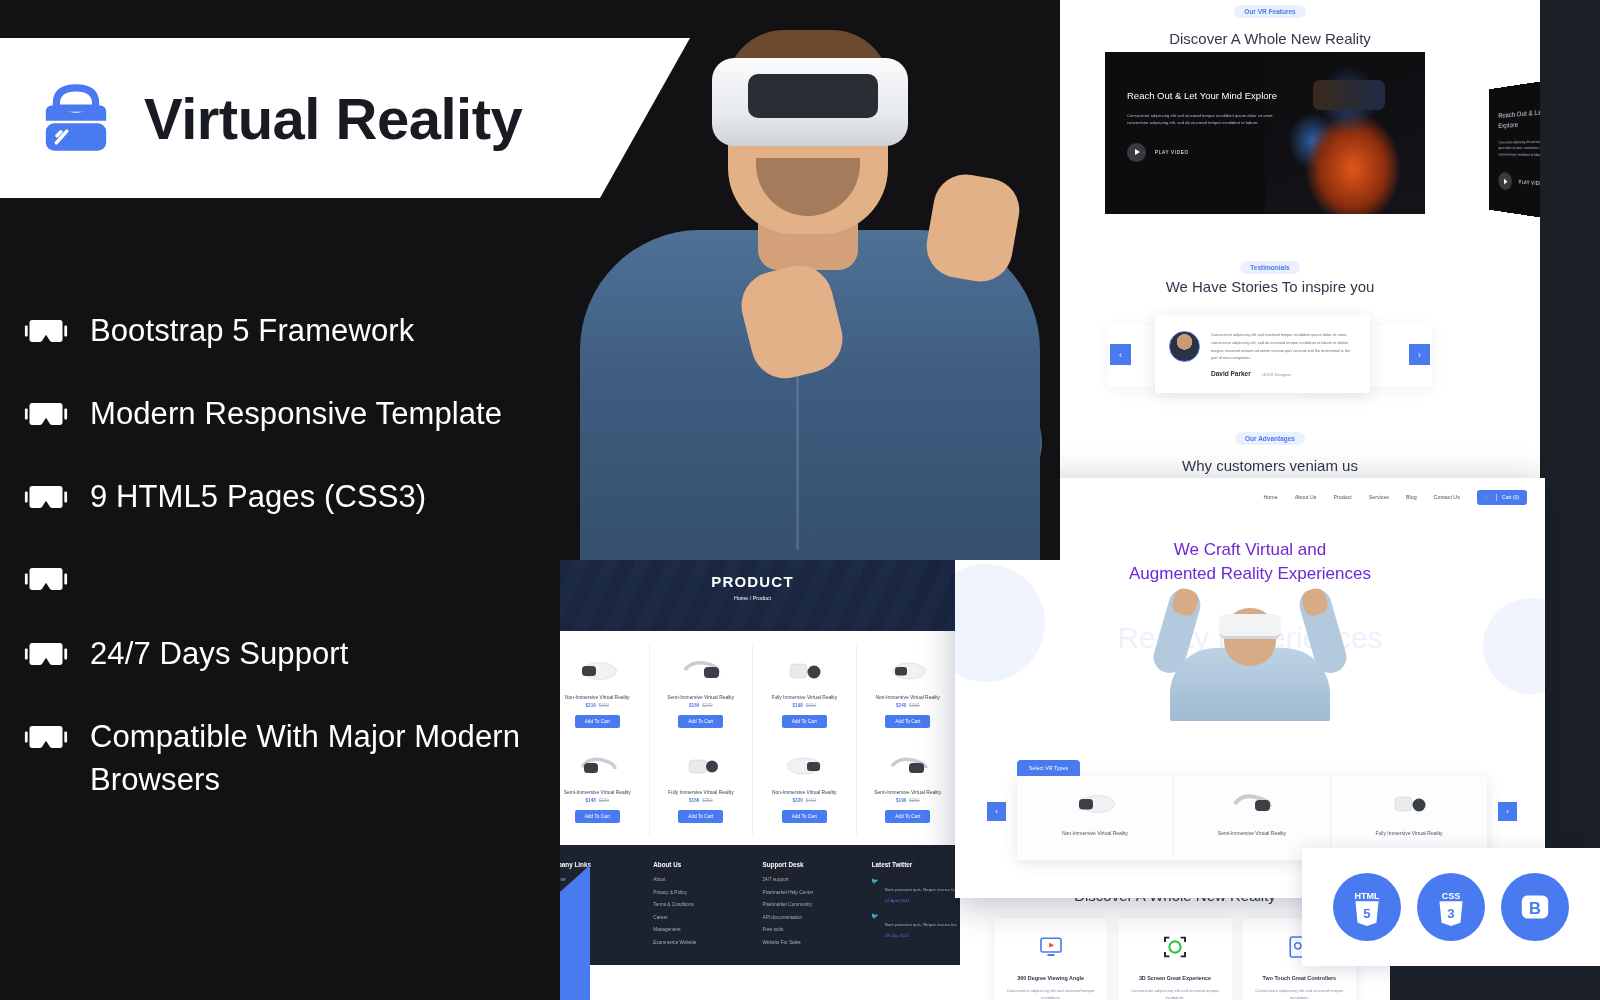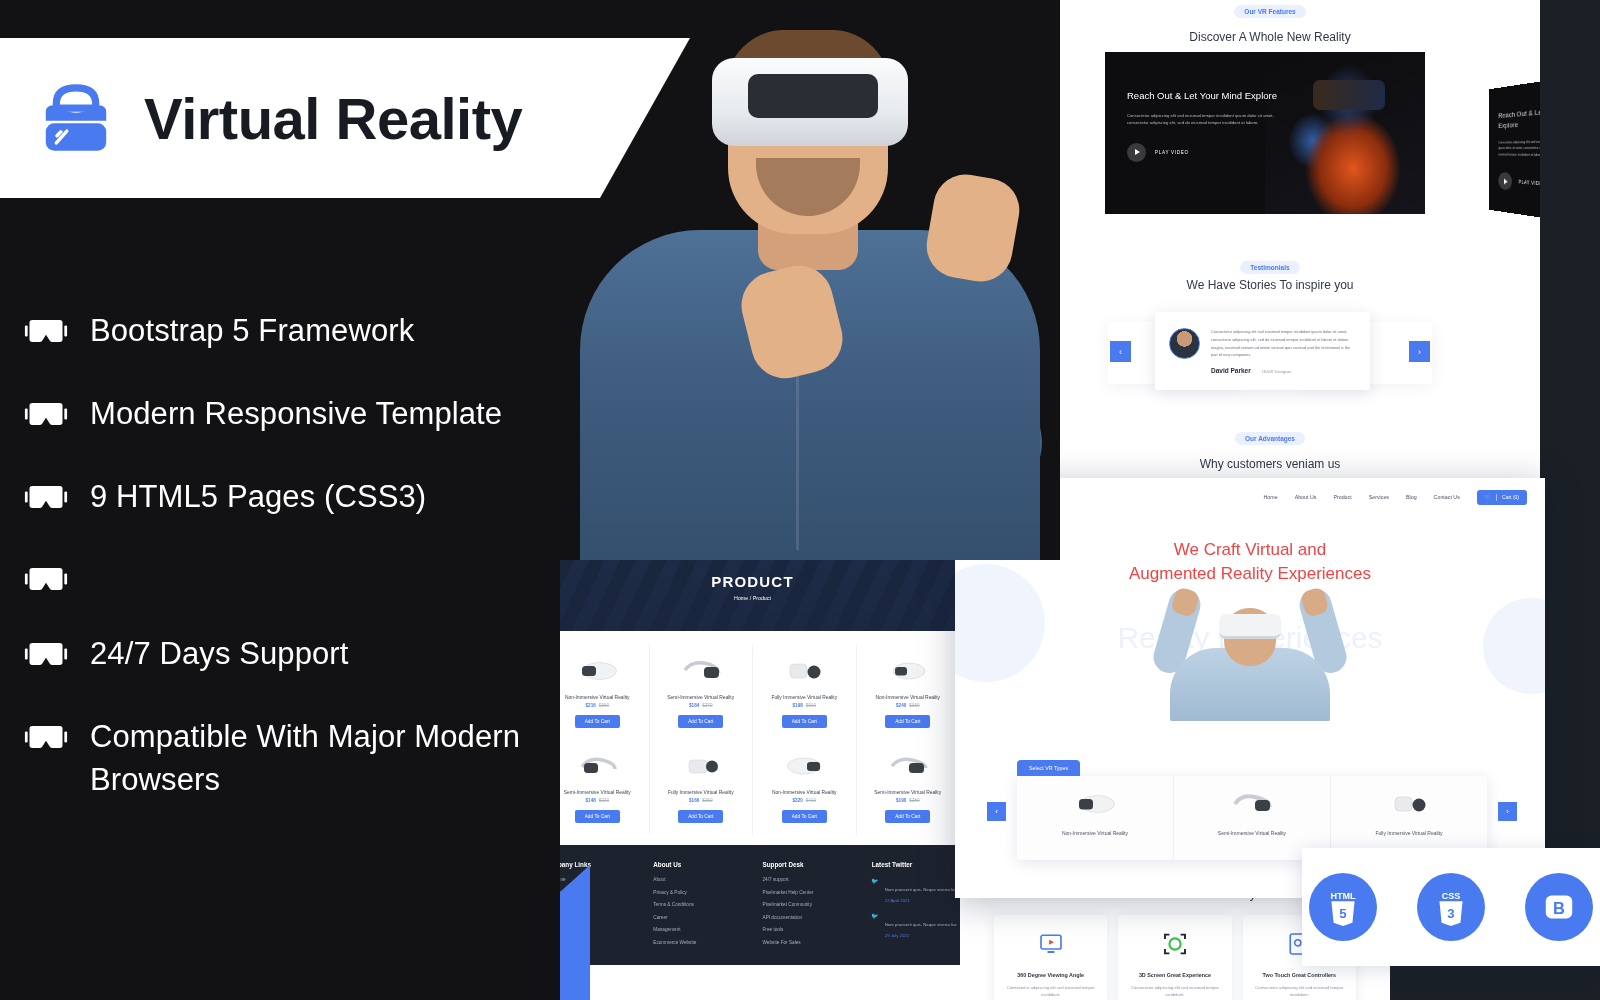--- a/index.html
+++ b/index.html
@@ -38,21 +38,21 @@
   .feature-item { display:flex; align-items:flex-start; gap:22px; margin-bottom:40px; }
   .vr-ico { flex:0 0 44px; width:44px; height:28px; margin-top:7px; }
   .feature-text { font-size:31px; font-weight:500; color:#ffffff; line-height:1.38; letter-spacing:0.1px; }
 
   
   .mk { position:absolute; background:#fff; overflow:hidden; }
   .badge-pill {
     display:inline-block; background:#eaf0fd; color:#4a7af0; border-radius:20px;
     padding:3px 10px; font-size:6.5px; font-weight:700;
   }
-  .mk-h2 { font-size:12px; color:#31384a; font-weight:400; }
+  .mk-h2 { font-size:15px; color:#31384a; font-weight:400; }
   .mk-center { text-align:center; }
 
   .panel-top { left:1000px; top:-6px; width:540px; height:645px; }
 
   .hero-dark {
     position:absolute; left:105px; top:58px; width:320px; height:162px;
     background:#0d0d0f; overflow:hidden;
   }
   .hero-dark .inner-txt { position:absolute; left:22px; top:38px; width:150px; color:#fff; }
   .hero-title { font-size:9.5px; line-height:1.35; font-weight:400; }
@@ -114,21 +114,21 @@
   .nav-logo { display:flex; align-items:center; gap:7px; }
   .nav-logo svg { width:15px; height:15px; }
   .nav-brand { font-size:8.5px; font-weight:700; color:#1d2430; }
   .nav-links { display:flex; gap:17px; margin-left:auto; }
   .nav-links span { font-size:5.3px; color:#4a5163; }
   .cart-btn { margin-left:17px; background:#4a7af0; color:#fff; border-radius:3px;
     padding:4px 8px; font-size:5px; display:flex; align-items:center; gap:5px; }
   .cart-div { width:1px;height:7px;background:rgba(255,255,255,.5); }
 
   .hero-main { position:relative; height:205px; text-align:center; padding-top:22px; overflow:hidden; }
-  .hero-main h1 { font-size:17px; font-weight:400; color:#ef4444; line-height:1.42; }
+  .hero-main h1 { font-size:17px; font-weight:400; color:#6d28d9; line-height:1.42; }
   .hero-ghost { position:absolute; left:0; right:0; top:105px; font-size:30px; color:#edf1fb; font-weight:400; }
   .blue-blob { position:absolute; border-radius:50%; background:#f0f4fd; }
   .bb1 { left:-28px; top:48px; width:118px; height:118px; }
   .bb2 { right:-34px; top:82px; width:96px; height:96px; }
   .hero-man {
     position:absolute; left:50%; transform:translateX(-50%); top:62px; width:178px; height:146px;
   }
   .hm-shirt { position:absolute; left:9px; bottom:0; width:160px; height:76px;
     background:linear-gradient(180deg,#bdd2e4,#9fb9d2); border-radius:46px 46px 6px 6px; }
   .hm-head { position:absolute; left:63px; top:30px; width:52px; height:58px; background:#d8ab87; border-radius:25px; }
@@ -187,21 +187,21 @@
   .fc-row { display:flex; gap:11px; padding:0 34px; margin-top:14px; }
   .fc { flex:1; background:#fff; box-shadow:0 2px 12px rgba(30,50,100,.10); border-radius:3px;
         text-align:center; padding:14px 8px 12px; }
   .fc-ico { width:30px; height:30px; margin:0 auto 8px; }
   .fc-t { font-size:5.4px; color:#2e3span; color:#2e3545; font-weight:700; line-height:1.5; display:block; }
   .fc-b { font-size:4.2px; color:#8b91a3; line-height:1.7; margin-top:5px; display:block; }
 
   
   .panel-tech {
     left:1302px; top:848px; width:298px; height:118px; background:#fff;
-    display:flex; align-items:center; justify-content:center; gap:40px;
+    display:flex; align-items:center; justify-content:center; gap:16px;
     box-shadow:0 3px 18px rgba(20,40,90,.16); z-index:30;
   }
   .tech-circle { width:68px; height:68px; border-radius:50%; background:#4a7af0;
     display:flex; align-items:center; justify-content:center; }
   .shield { width:34px; height:38px; position:relative; }
 
   
   .photo-man { position:absolute; left:560px; top:0; width:500px; height:560px; z-index:10; }
   .pm-bg { position:absolute; inset:0; background:#121214; }
   .pm-shirt { position:absolute; left:20px; top:230px; width:460px; height:330px;

